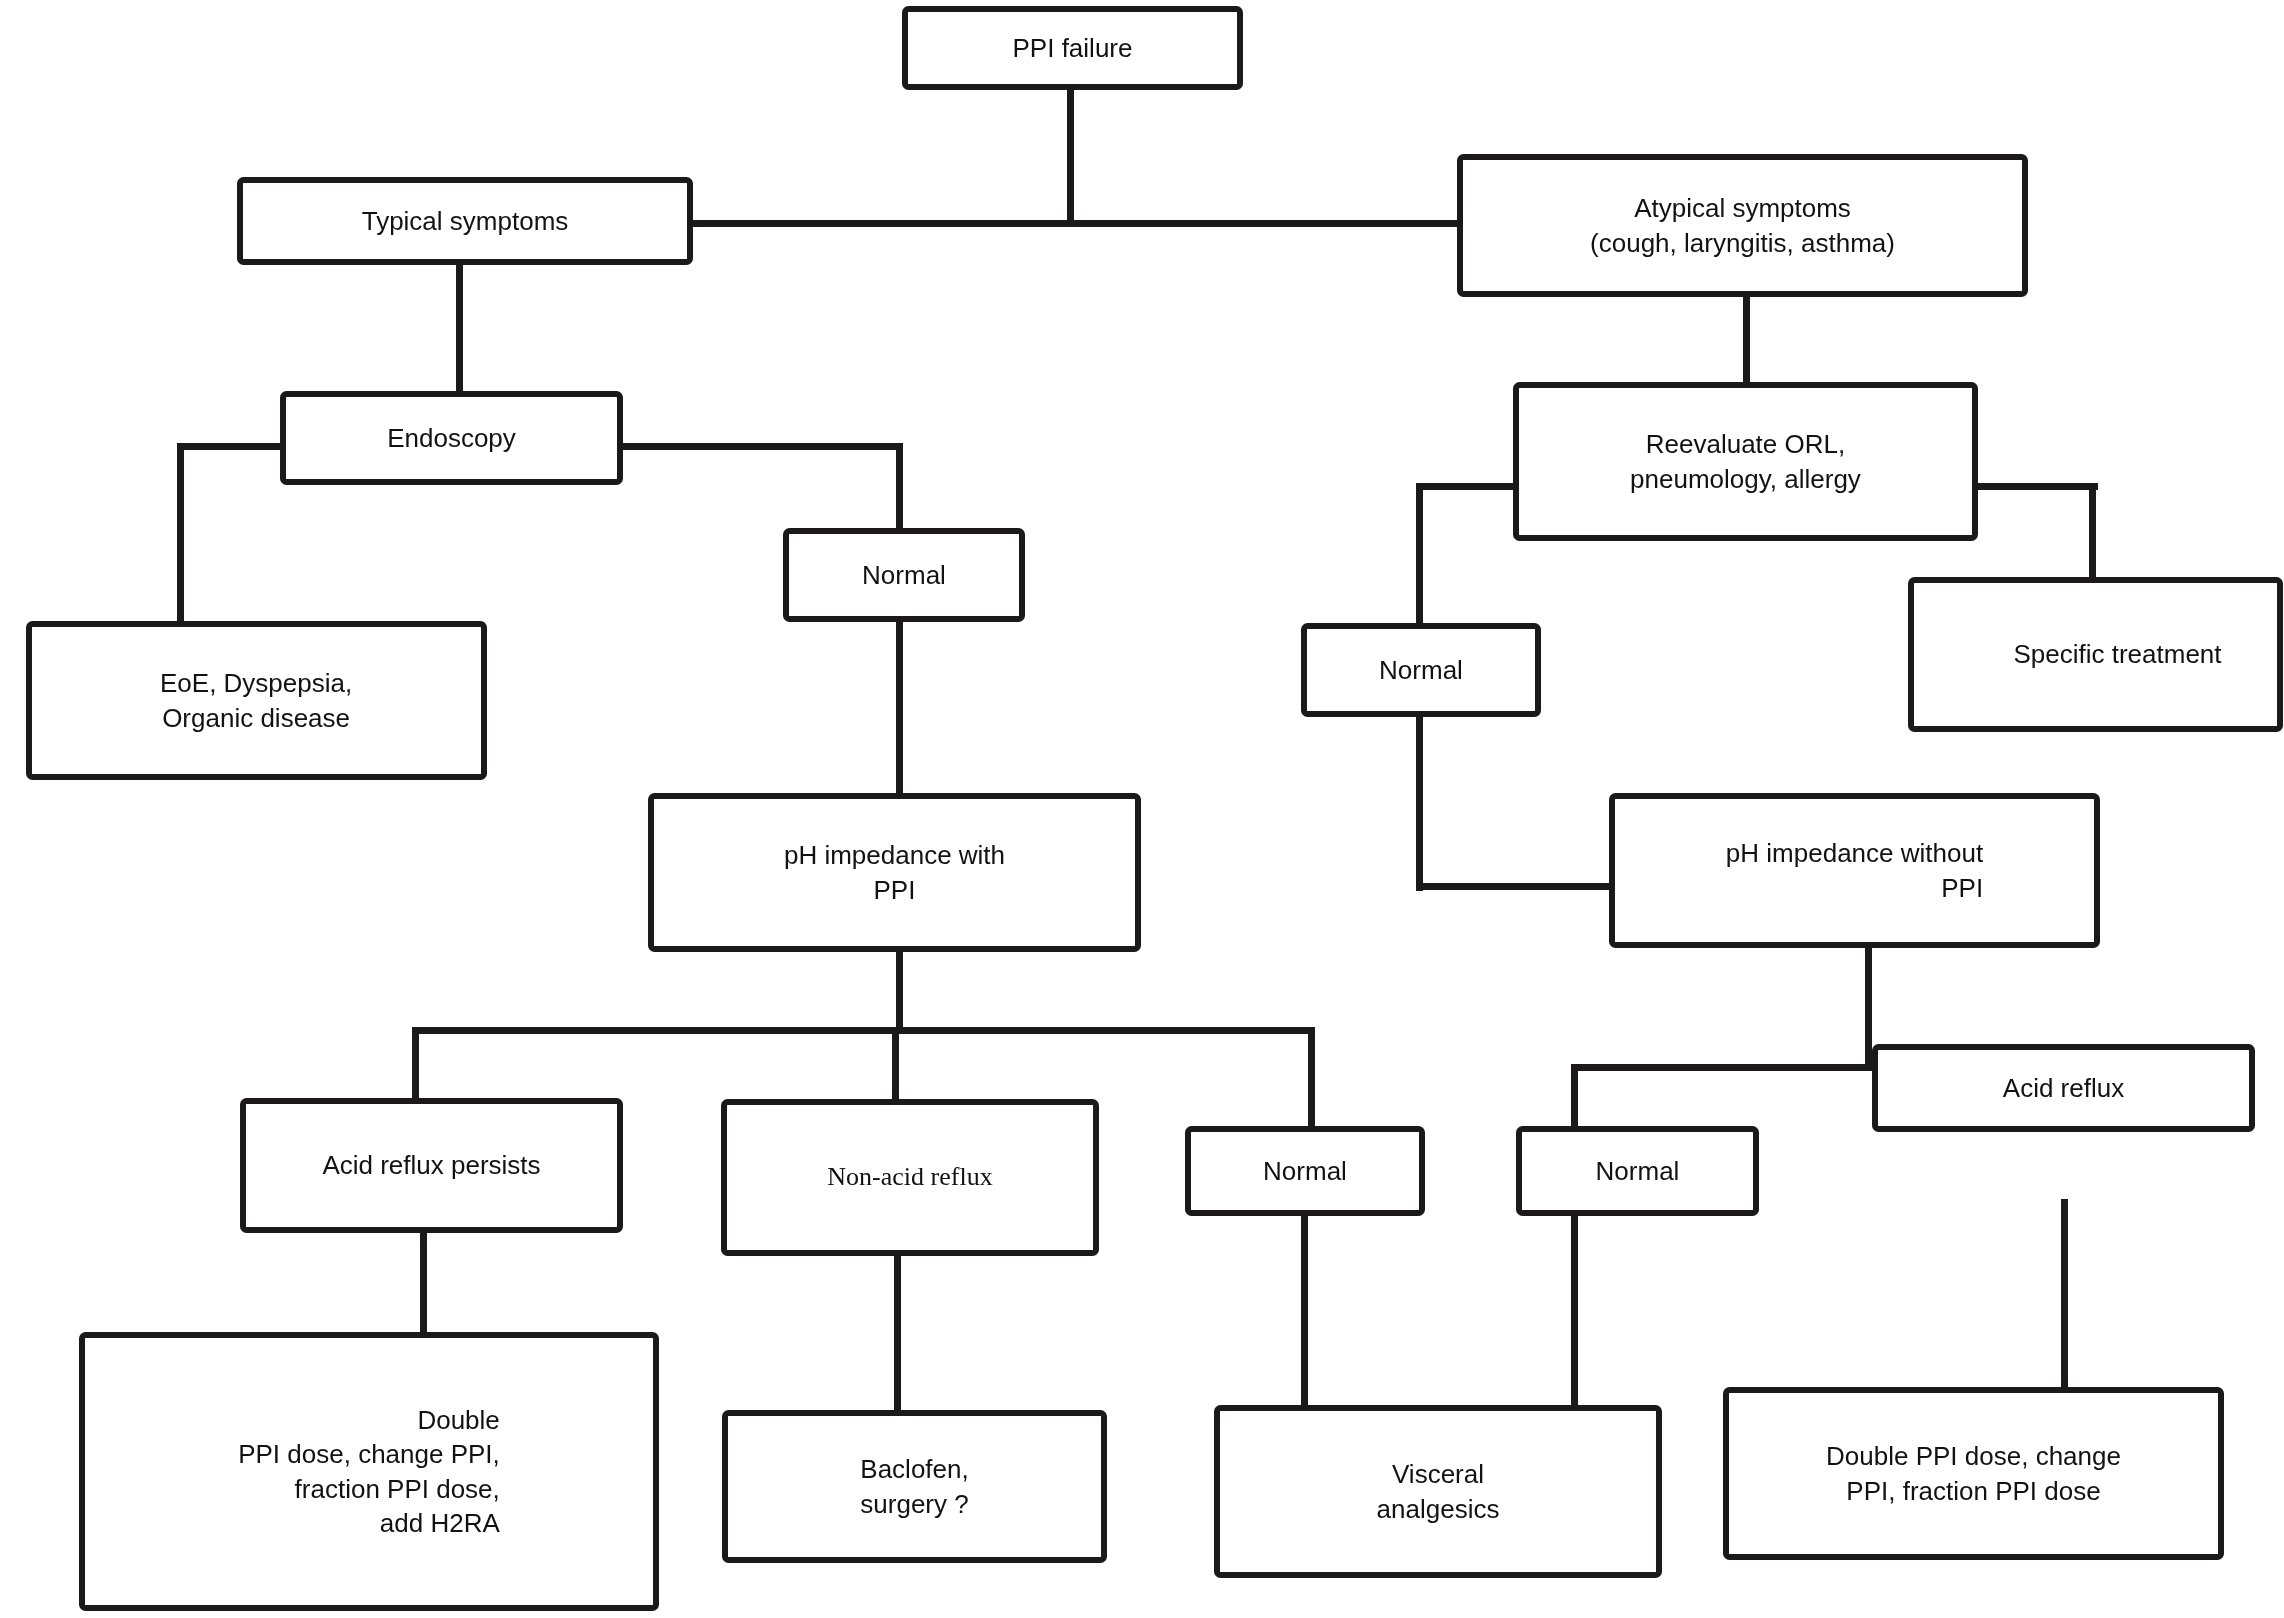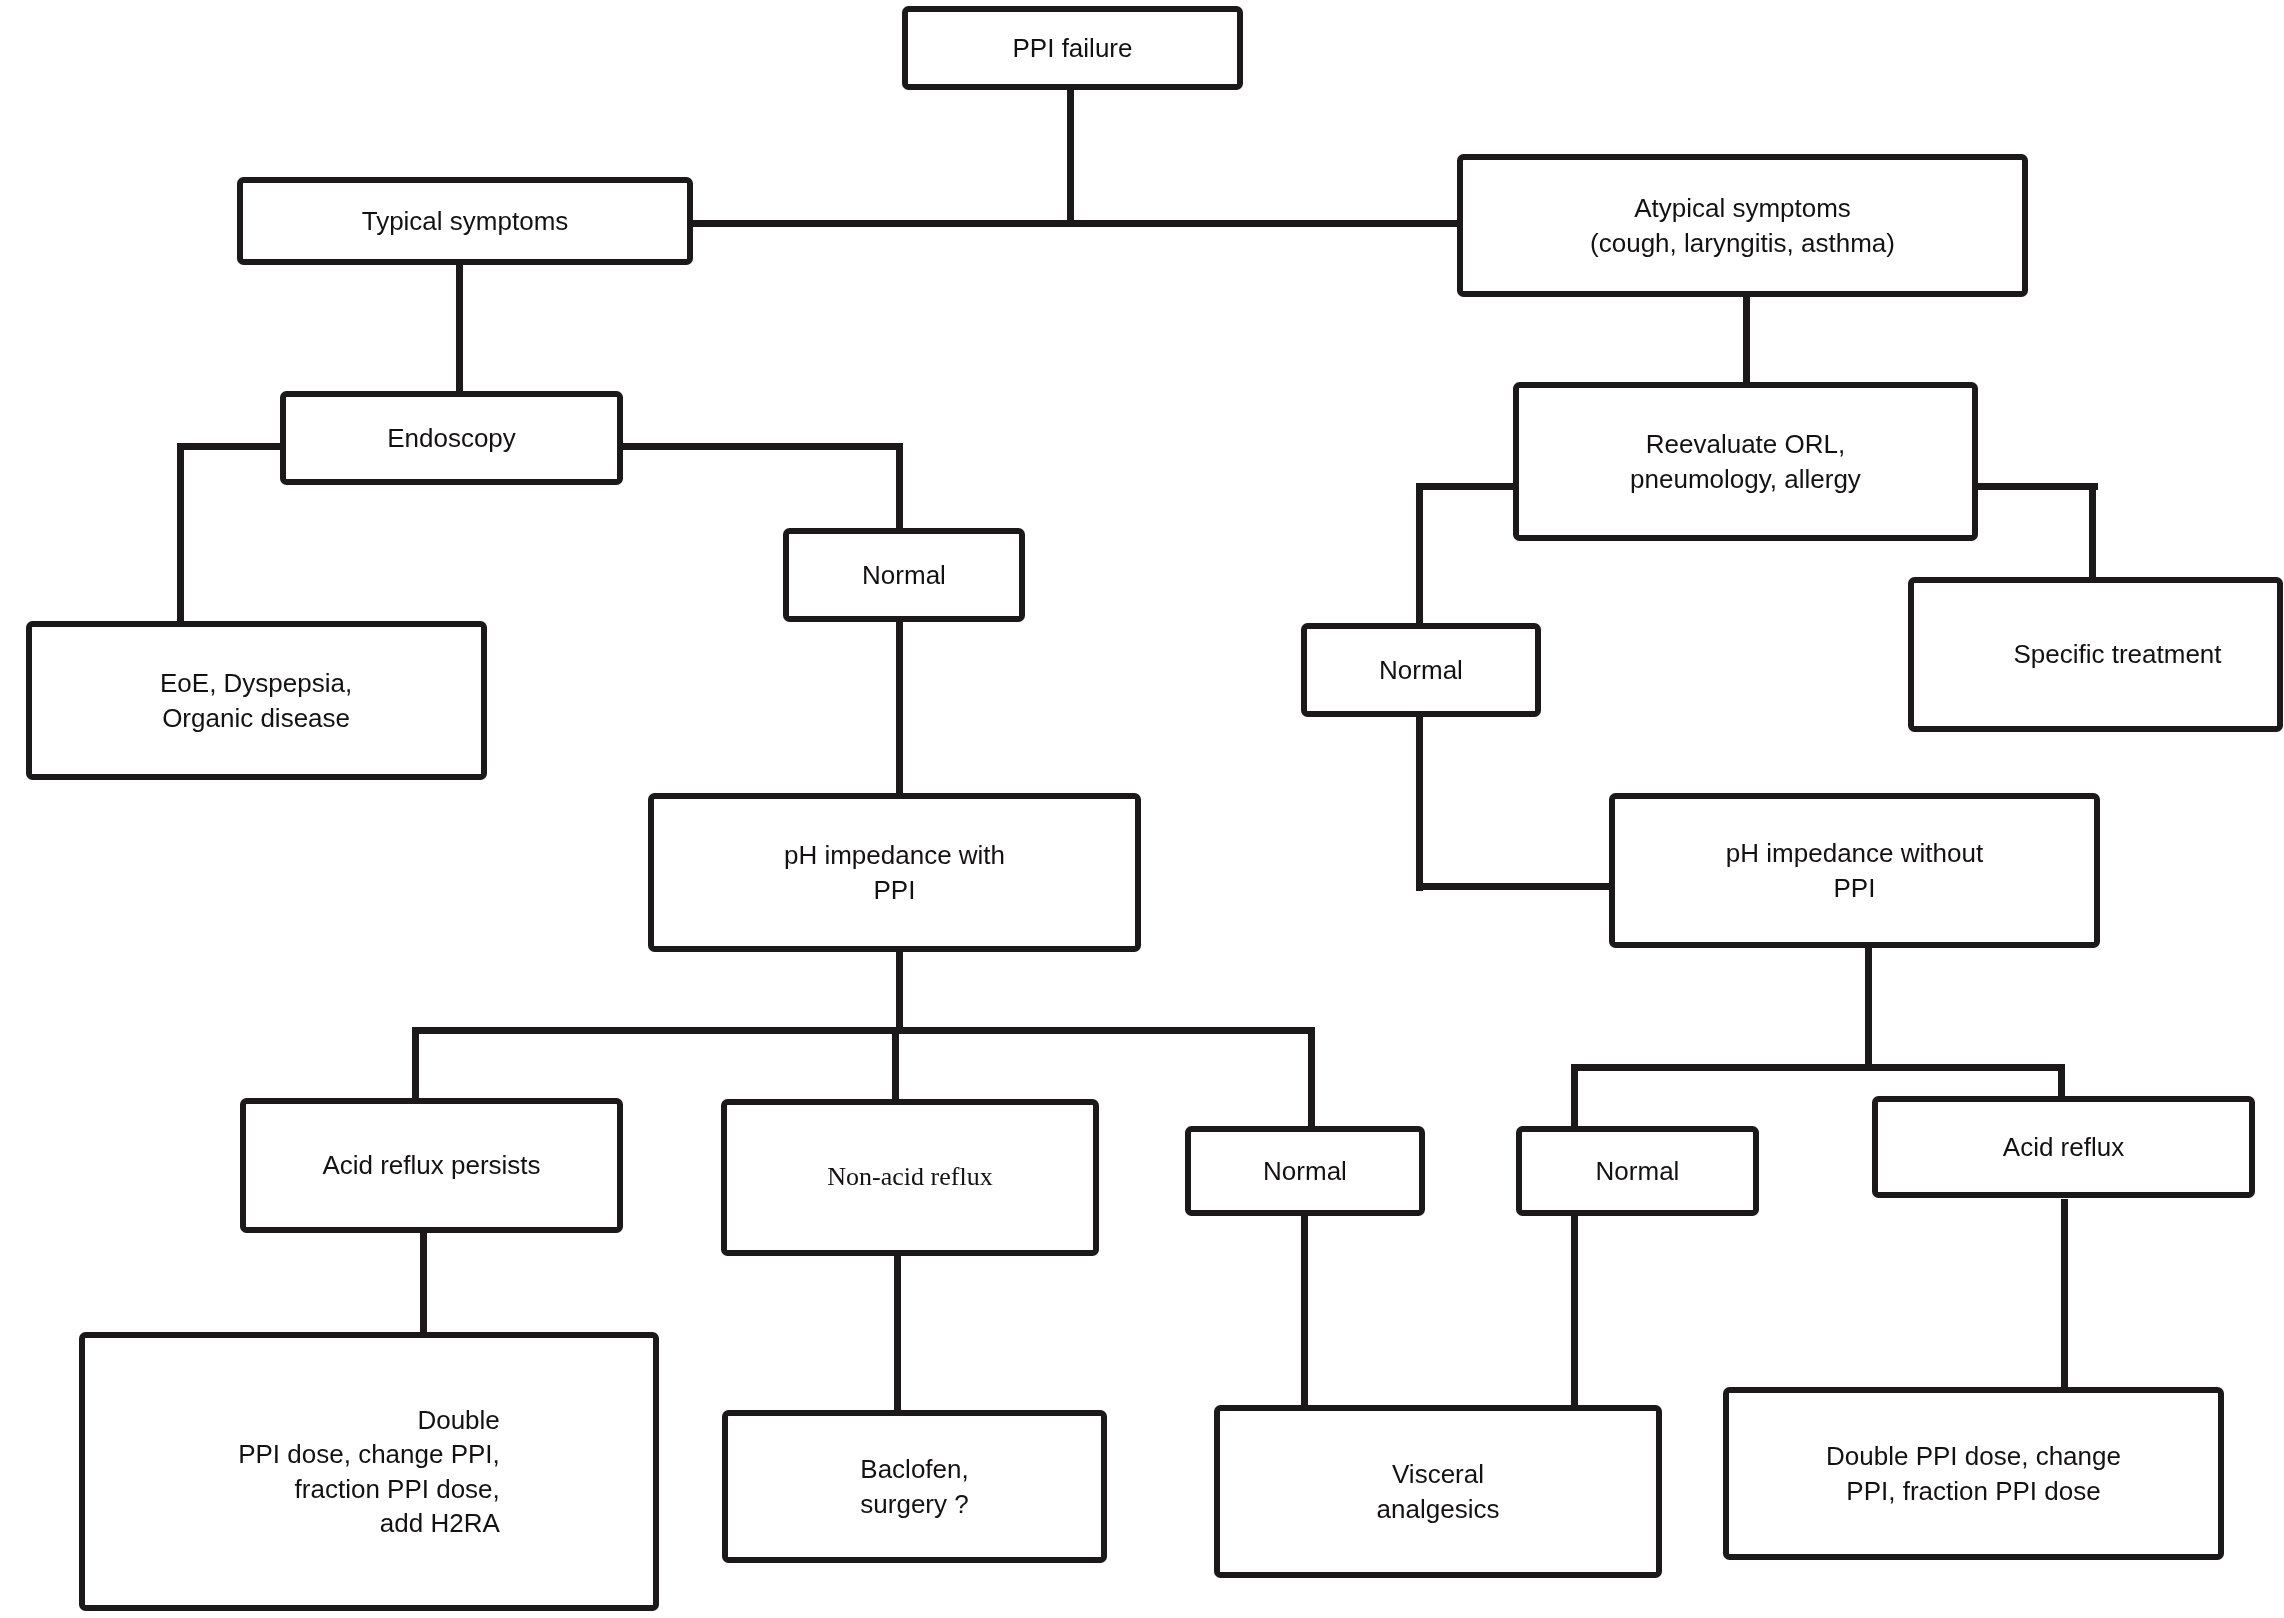--- a/index.html
+++ b/index.html
@@ -113,42 +113,42 @@
   </div>
 
   <div class="node" style="left:1301px; top:623px; width:240px; height:94px;">
     <span>Normal</span>
   </div>
 
   <div class="node" style="left:1908px; top:577px; width:375px; height:155px;padding-left:44px;">
     <span>Specific treatment</span>
   </div>
 
-  <div class="node" style="left:1609px; top:793px; width:491px; height:155px;">
+  <div class="node" style="left:1609px; top:793px; width:491px; height:155px;text-align:right;">
     <span>pH impedance without
 PPI</span>
   </div>
 
   <div class="node" style="left:240px; top:1098px; width:383px; height:135px;">
     <span>Acid reflux persists</span>
   </div>
 
   <div class="node" style="left:721px; top:1099px; width:378px; height:157px;font-family:Liberation Serif, serif;">
     <span>Non-acid reflux</span>
   </div>
 
   <div class="node" style="left:1185px; top:1126px; width:240px; height:90px;">
     <span>Normal</span>
   </div>
 
   <div class="node" style="left:1516px; top:1126px; width:243px; height:90px;">
     <span>Normal</span>
   </div>
 
-  <div class="node" style="left:1872px; top:1096px; width:383px; height:102px;">
+  <div class="node" style="left:1872px; top:1044px; width:383px; height:88px;">
     <span>Acid reflux</span>
   </div>
 
   <div class="node" style="left:79px; top:1332px; width:580px; height:279px;text-align:right;">
     <span>Double
 PPI dose, change PPI,
 fraction PPI dose,
 add H2RA</span>
   </div>
 

